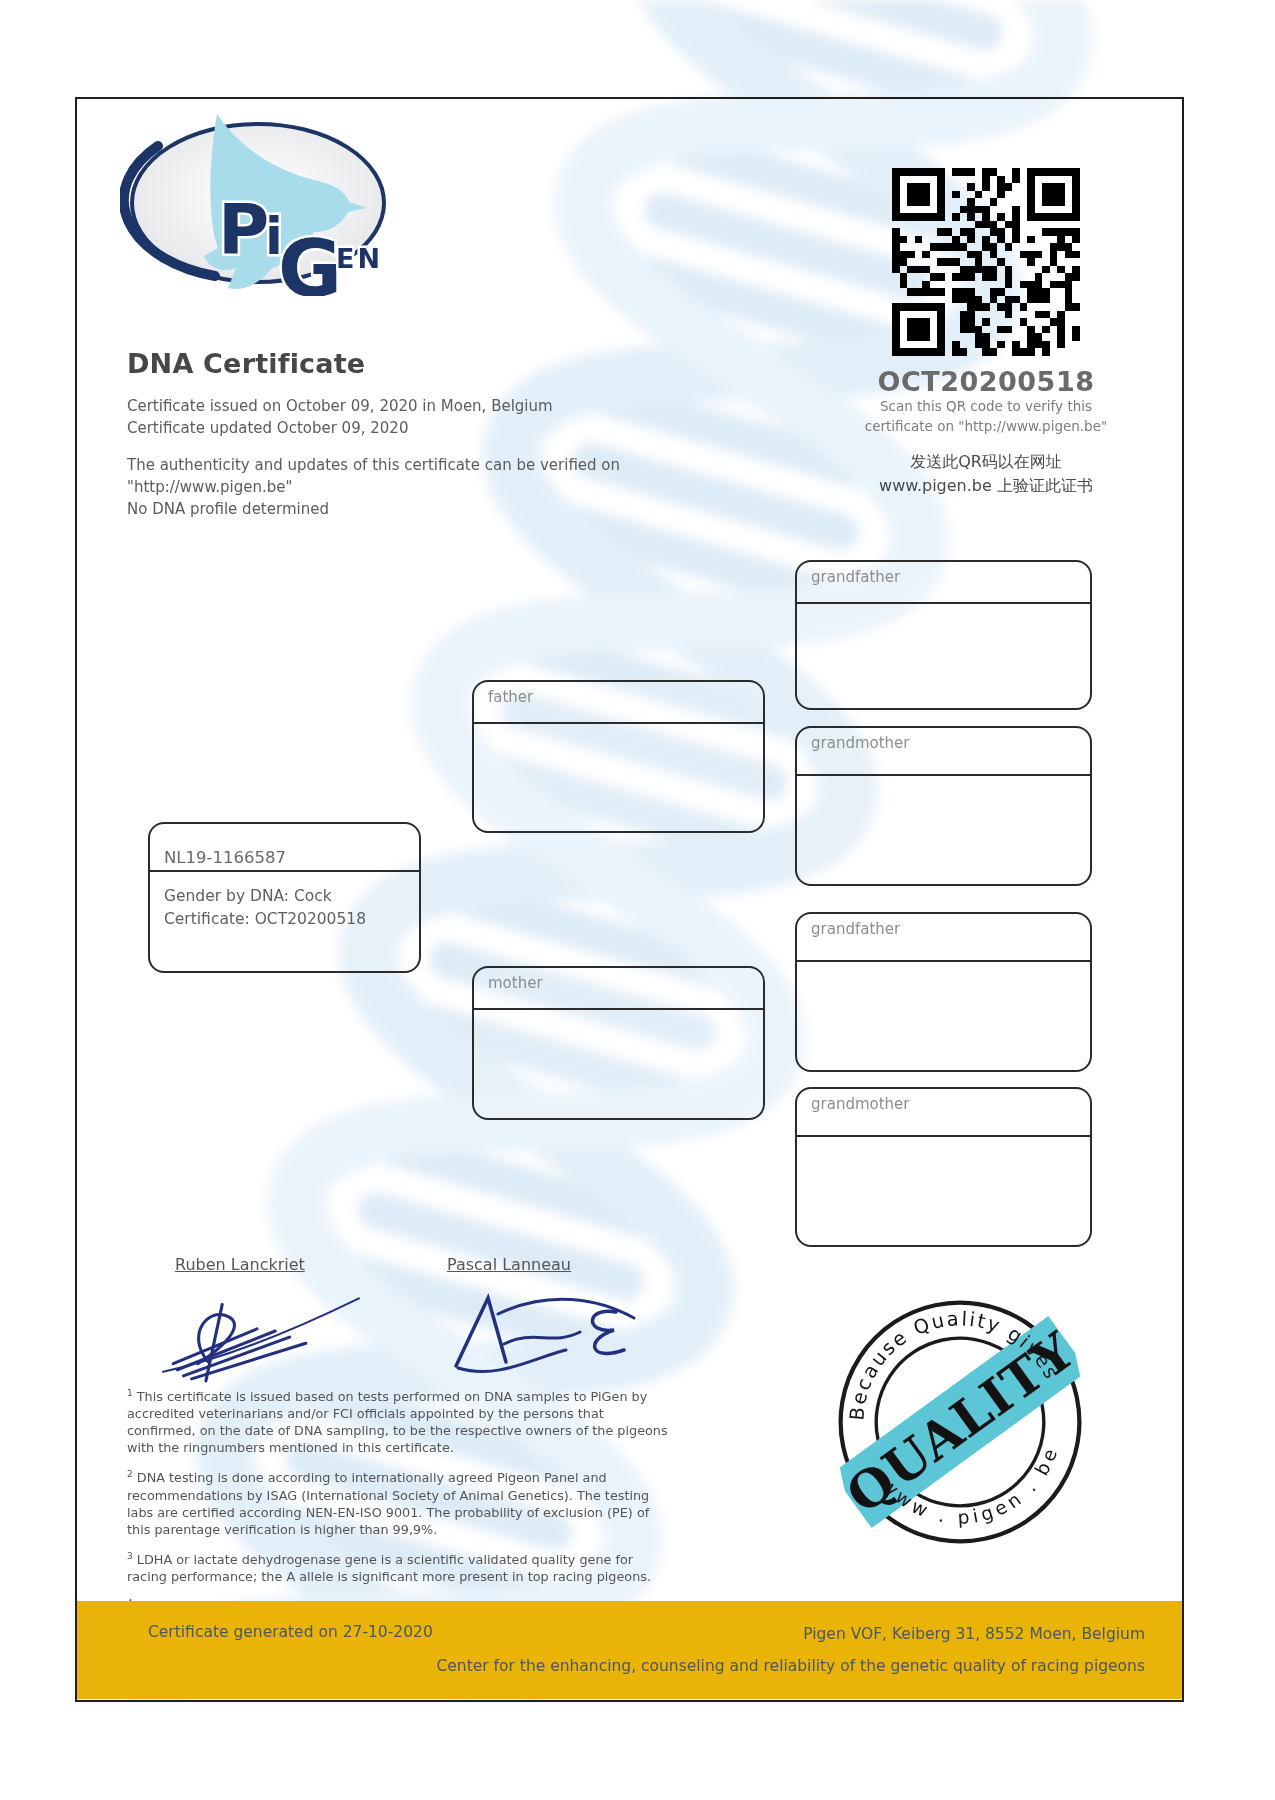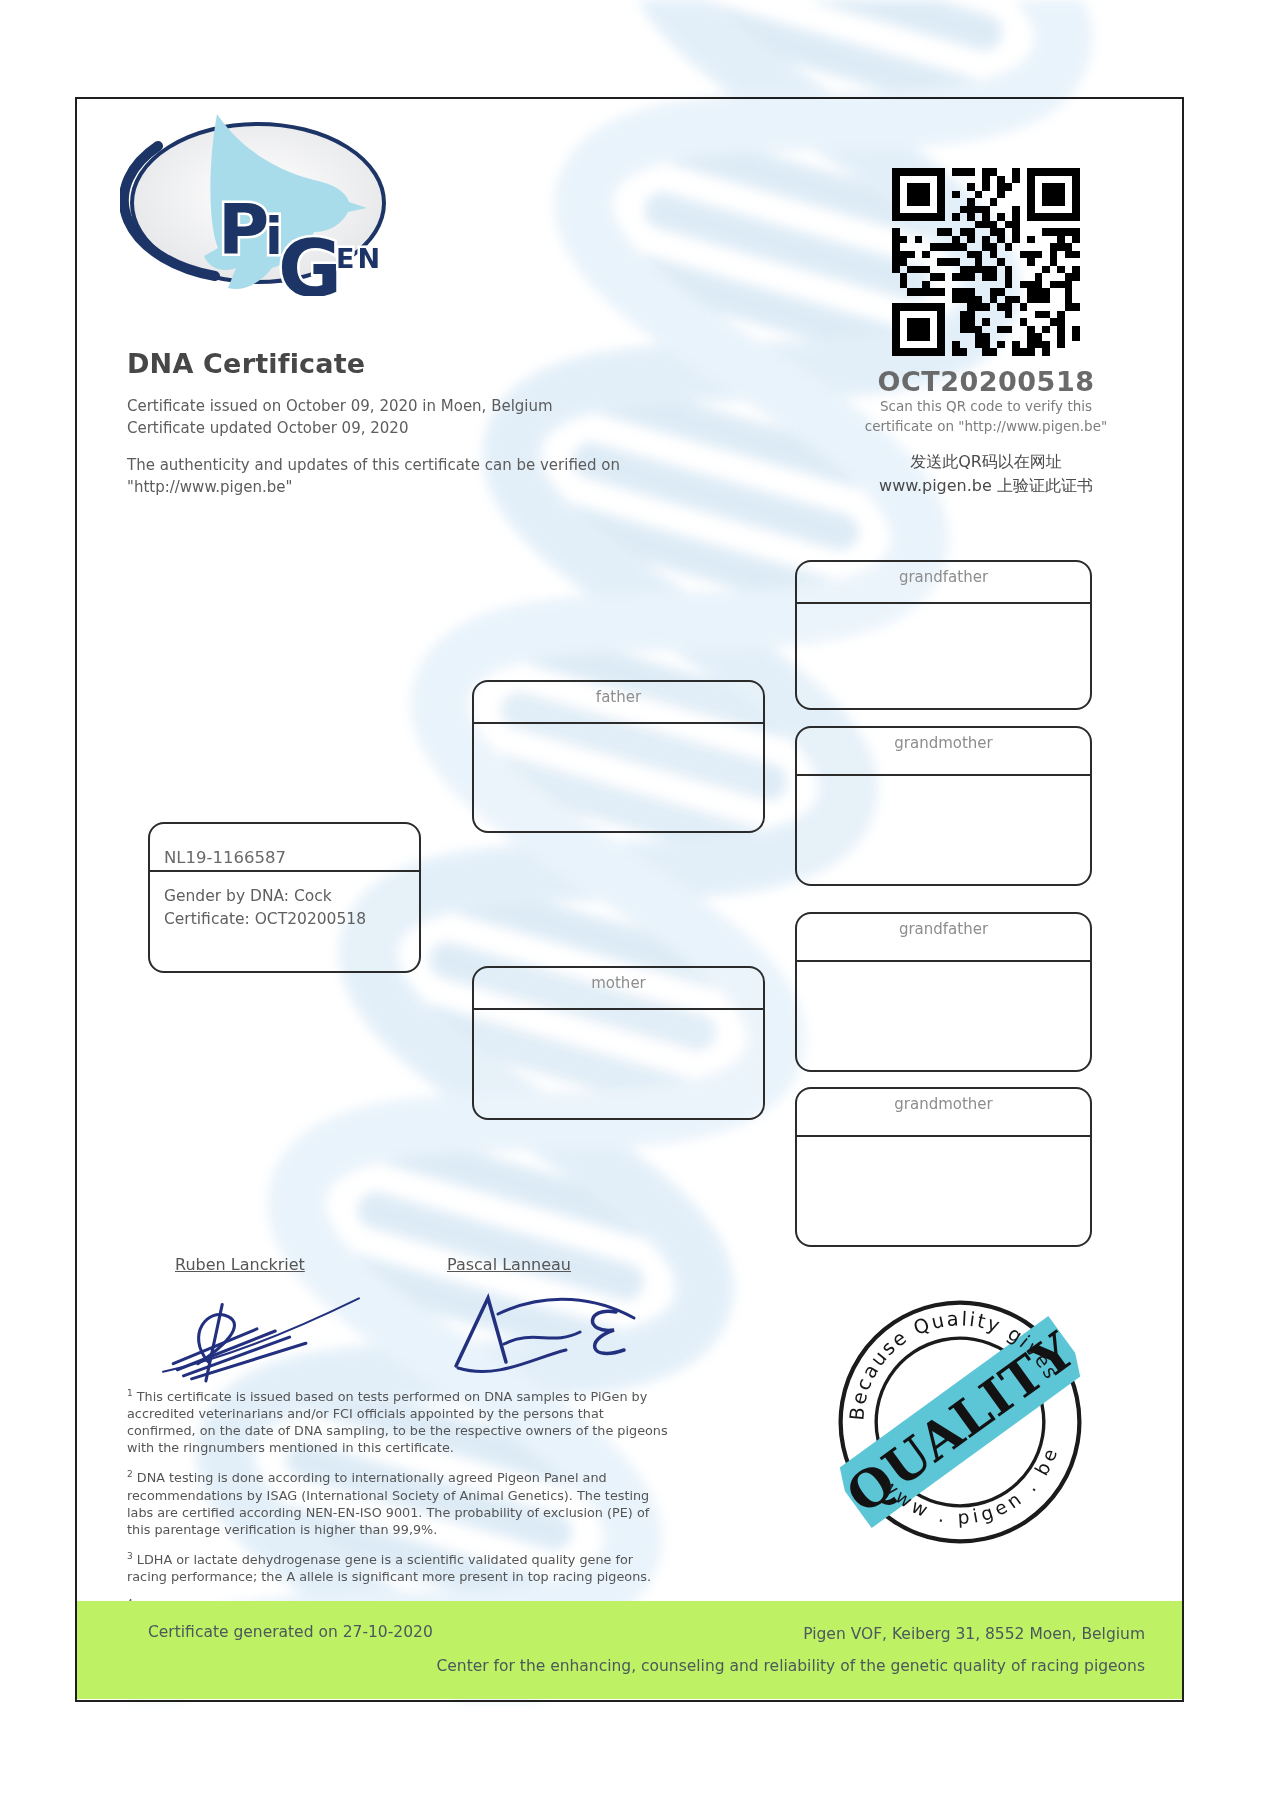--- a/index.html
+++ b/index.html
@@ -23,21 +23,21 @@
   
   .hdr{position:absolute;left:127px;top:348px;width:640px;z-index:2;}
   .hdr h1{margin:0;font-size:27px;color:#474747;letter-spacing:.2px;}
   .hdr h2{margin:12px 0 0 0;font-size:17.5px;color:#414141;}
   .hdr .lines{margin-top:16px;font-size:15px;color:#5c5c5c;line-height:22px;}
   .hdr .lines2{margin-top:15px;font-size:15px;color:#5c5c5c;line-height:22px;}
   
   .pbox{position:absolute;border:2px solid #2b2b2b;border-radius:16px;box-sizing:border-box;
         background:rgba(255,255,255,.12);z-index:2;}
   .phead{border-bottom:2px solid #2b2b2b;box-sizing:border-box;
-         padding:6px 14px 0 14px;text-align:center;color:#8d8d8d;font-size:15px;}
+         padding:6px 14px 0 14px;text-align:left;color:#8d8d8d;font-size:15px;}
   .phead.left{text-align:left;color:#696969;font-size:16.5px;}
   .pbody{padding:13px 14px;font-size:15.5px;color:#5f5f5f;line-height:23px;}
   .b-gf1{left:795px;top:560px;width:297px;height:150px;}
   .b-gf1 .phead{height:42px;}
   .b-gm1{left:795px;top:726px;width:297px;height:160px;}
   .b-gm1 .phead{height:48px;}
   .b-gf2{left:795px;top:912px;width:297px;height:160px;}
   .b-gf2 .phead{height:48px;}
   .b-gm2{left:795px;top:1087px;width:297px;height:160px;}
   .b-gm2 .phead{height:48px;}
@@ -359,20 +359,21 @@
 </div>
 
 <div class="hdr">
   <h1>DNA Certificate</h1>
   <div class="lines">
     <div>Certificate issued on October 09, 2020 in Moen, Belgium</div>
     <div>Certificate updated October 09, 2020</div>
   </div>
   <div class="lines2">
     <div>The authenticity and updates of this certificate can be verified on "http://www.pigen.be"</div>
+    <div>No DNA profile determined</div>
   </div>
 </div>
 
 <div class="pbox b-gf1">
   <div class="phead">grandfather</div>
 </div>
 <div class="pbox b-gm1">
   <div class="phead">grandmother</div>
 </div>
 <div class="pbox b-gf2">
@@ -433,17 +434,17 @@
     <text x="150" y="172" text-anchor="middle" font-family="'DejaVu Serif',serif" font-weight="bold" font-size="60" fill="#121212" letter-spacing="1">QUALITY</text>
   </g>
   <text font-size="23" fill="#161616" letter-spacing="2.5" font-family="'DejaVu Sans',sans-serif">
     <textPath href="#arcTop" startOffset="50%" text-anchor="middle">Because Quality gives</textPath>
   </text>
   <text font-size="22" fill="#161616" letter-spacing="5" font-family="'DejaVu Sans',sans-serif">
     <textPath href="#arcBot" startOffset="50%" text-anchor="middle">www . pigen . be</textPath>
   </text>
 </svg>
 
-<div class="footer" style="background:#bef264;">
+<div class="footer" style="background:#eab308;">
   <div class="f-gen">Certificate generated on 27-10-2020</div>
   <div class="f-addr">Pigen VOF, Keiberg 31, 8552 Moen, Belgium</div>
   <div class="f-tag">Center for the enhancing, counseling and reliability of the genetic quality of racing pigeons</div>
 </div>
 
 </body></html>

